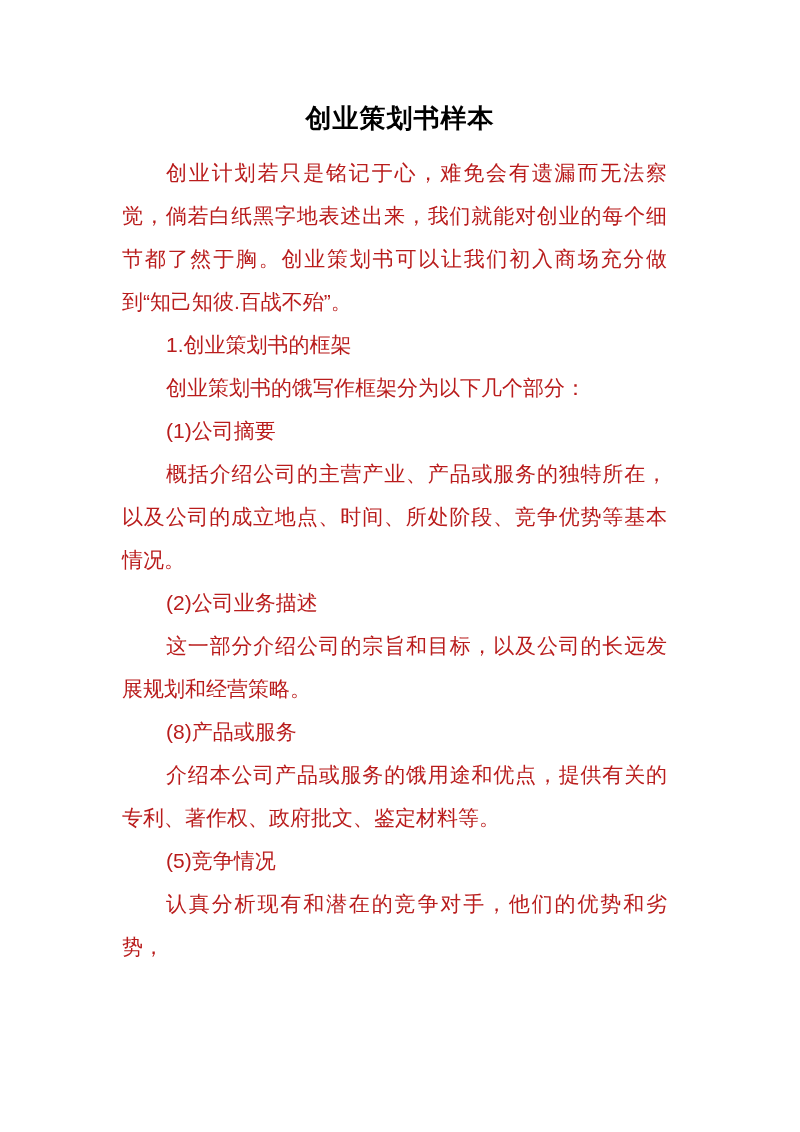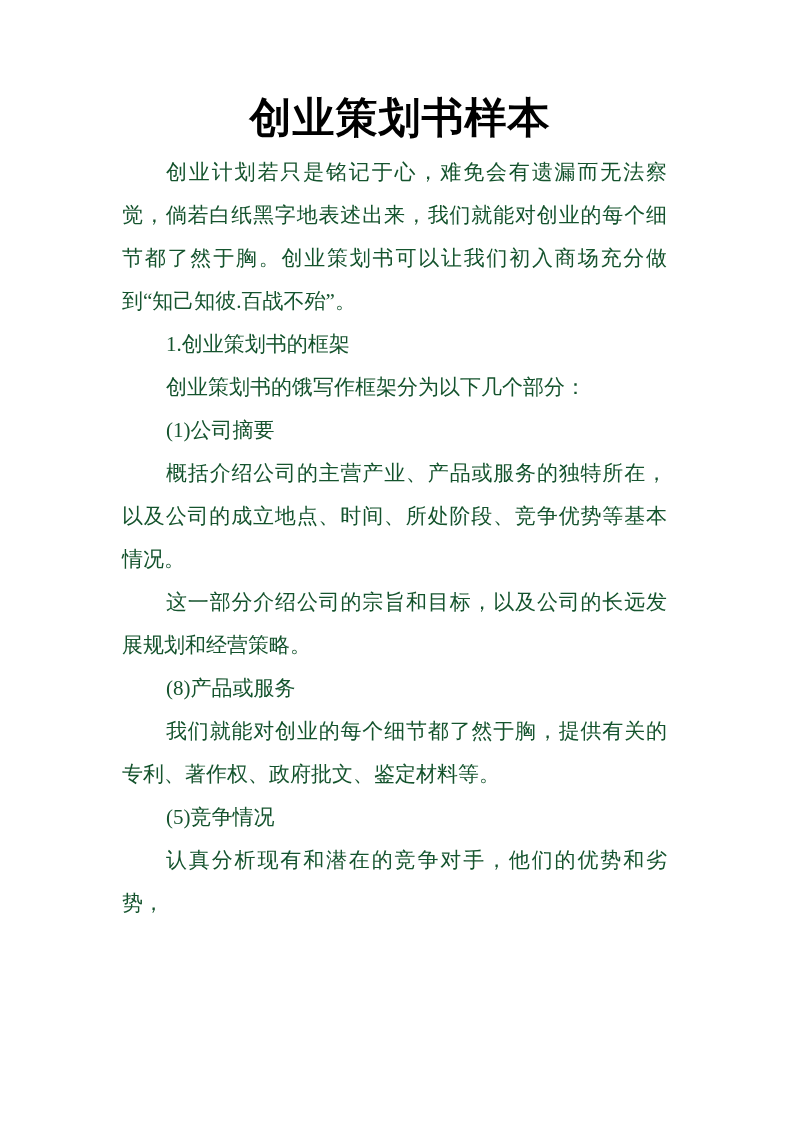--- a/index.html
+++ b/index.html
@@ -23,53 +23,54 @@
       background: #ffffff;
     }
     .title {
       position: absolute;
       left: 0;
       top: 96px;
       width: 800px;
       text-align: center;
       font-family: "DejaVu Sans", sans-serif;
       font-weight: bold;
-      font-size: 42px;
+      font-size: 26px;
       line-height: 44px;
       letter-spacing: 1px;
       color: #000000;
     }
     .body {
       position: absolute;
       left: 122px;
       top: 151px;
       width: 545px;
-      font-family: Liberation Serif, serif;
+      font-family: Liberation Sans, sans-serif;
       font-size: 21px;
       line-height: 43px;
-      color: #14532d;
+      color: #b91c1c;
     }
     .para {
       margin: 0;
       text-indent: 44px;
       text-align: justify;
       word-break: break-all;
     }
   </style>
 </head>
 <body>
 
 <div class="page">
   <div class="title">创业策划书样本</div>
 
   <div class="body">
     <p class="para">创业计划若只是铭记于心，难免会有遗漏而无法察觉，倘若白纸黑字地表述出来，我们就能对创业的每个细节都了然于胸。创业策划书可以让我们初入商场充分做到“知己知彼.百战不殆”。</p>
     <p class="para">1.创业策划书的框架</p>
     <p class="para">创业策划书的饿写作框架分为以下几个部分：</p>
     <p class="para">(1)公司摘要</p>
     <p class="para">概括介绍公司的主营产业、产品或服务的独特所在，以及公司的成立地点、时间、所处阶段、竞争优势等基本情况。</p>
+    <p class="para">(2)公司业务描述</p>
     <p class="para">这一部分介绍公司的宗旨和目标，以及公司的长远发展规划和经营策略。</p>
     <p class="para">(8)产品或服务</p>
-    <p class="para">我们就能对创业的每个细节都了然于胸，提供有关的专利、著作权、政府批文、鉴定材料等。</p>
+    <p class="para">介绍本公司产品或服务的饿用途和优点，提供有关的专利、著作权、政府批文、鉴定材料等。</p>
     <p class="para">(5)竞争情况</p>
     <p class="para">认真分析现有和潜在的竞争对手，他们的优势和劣势，</p>
   </div>
 </div>
 
 </body></html>

